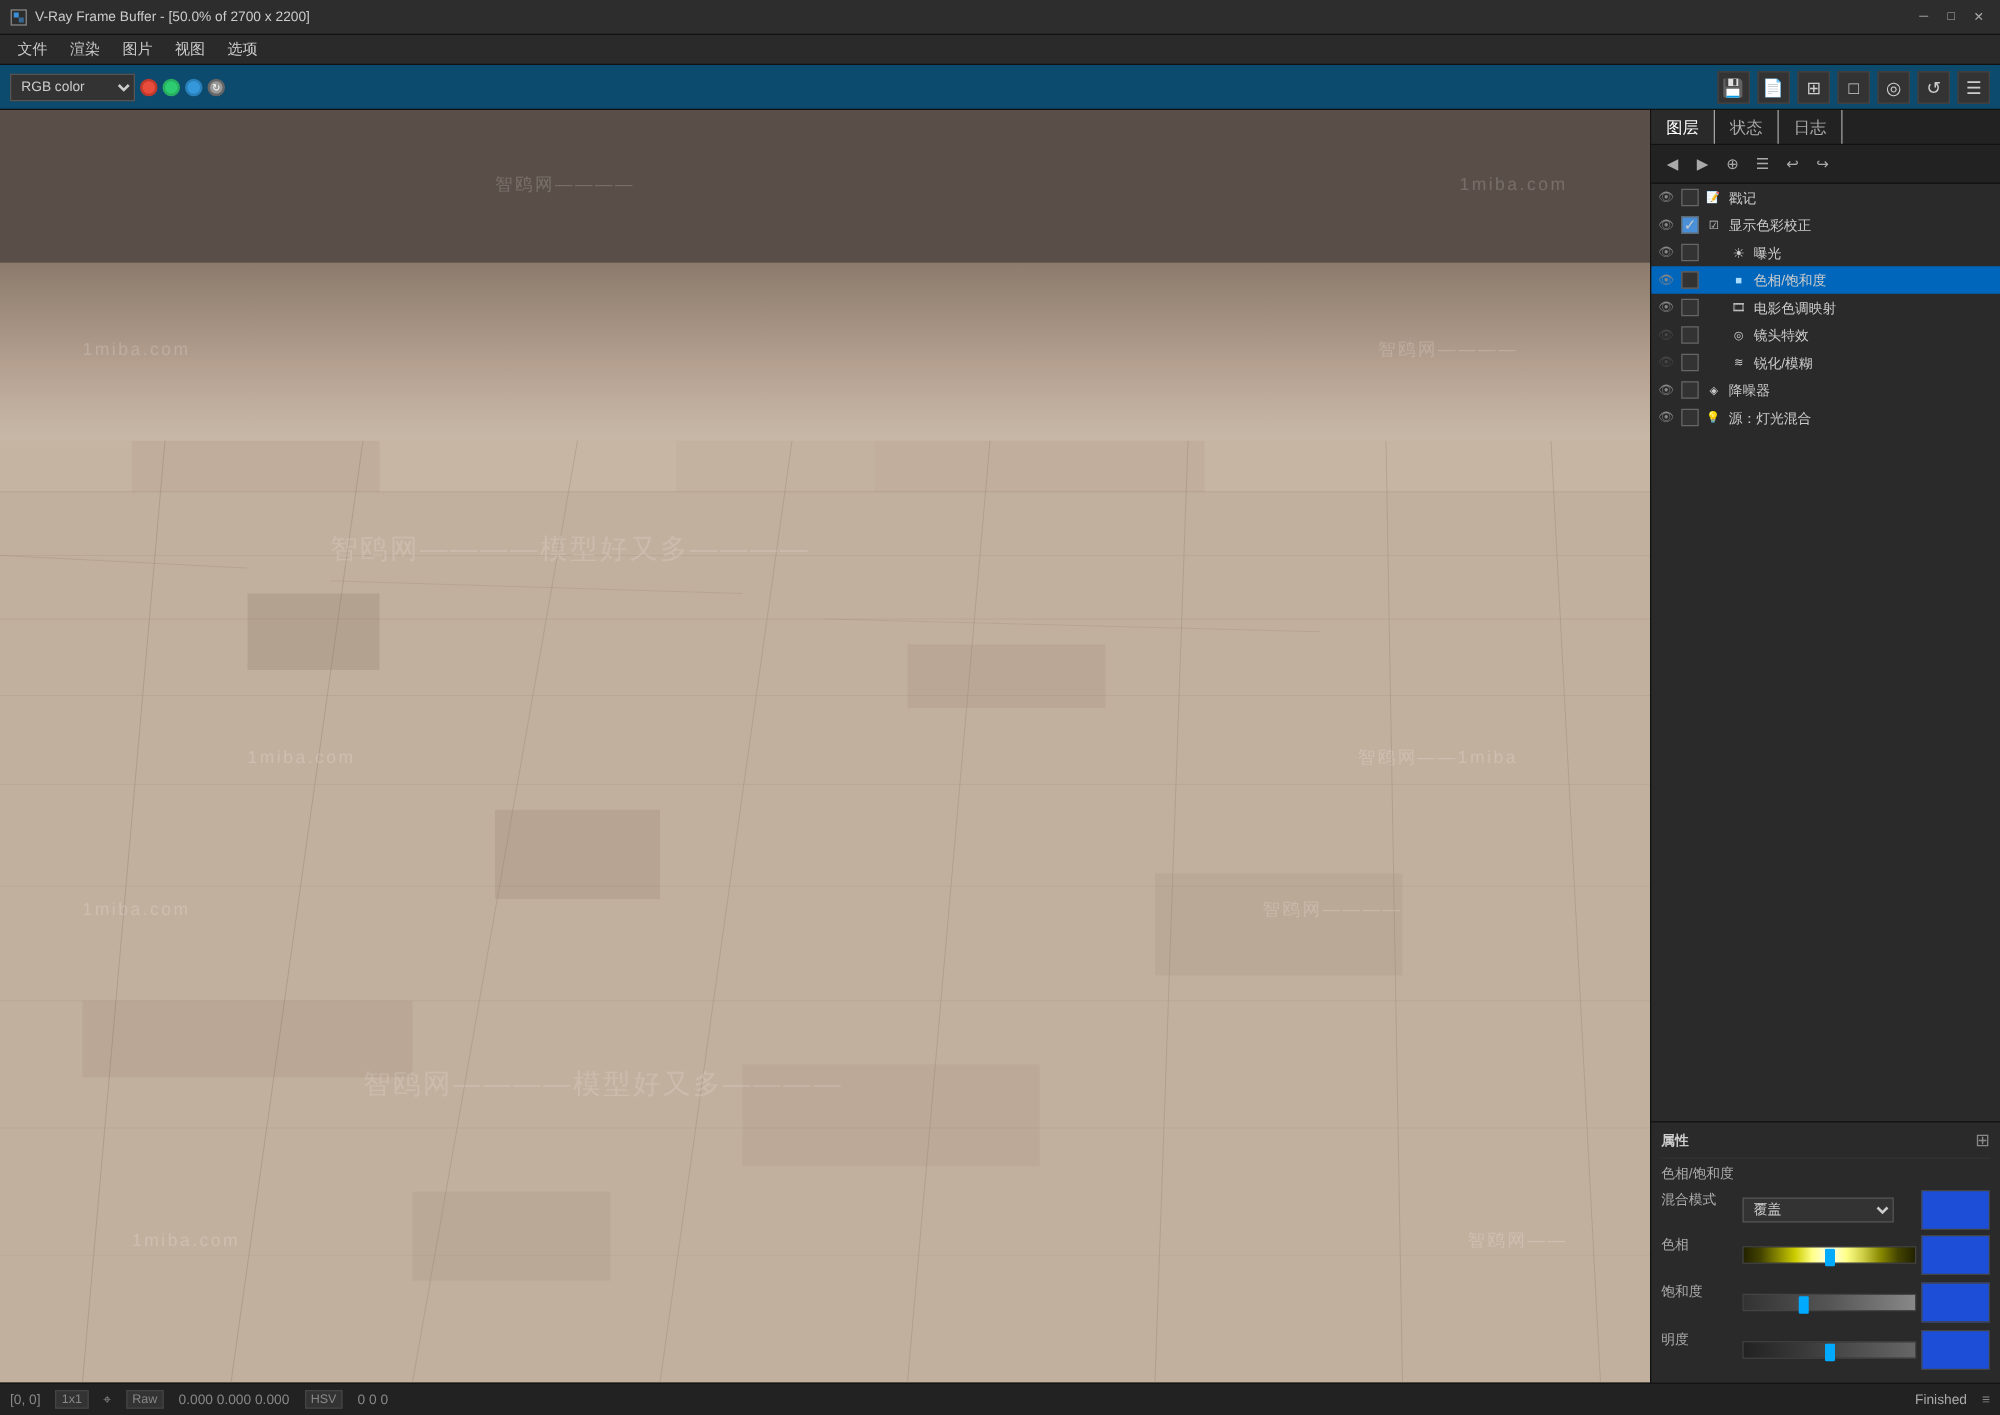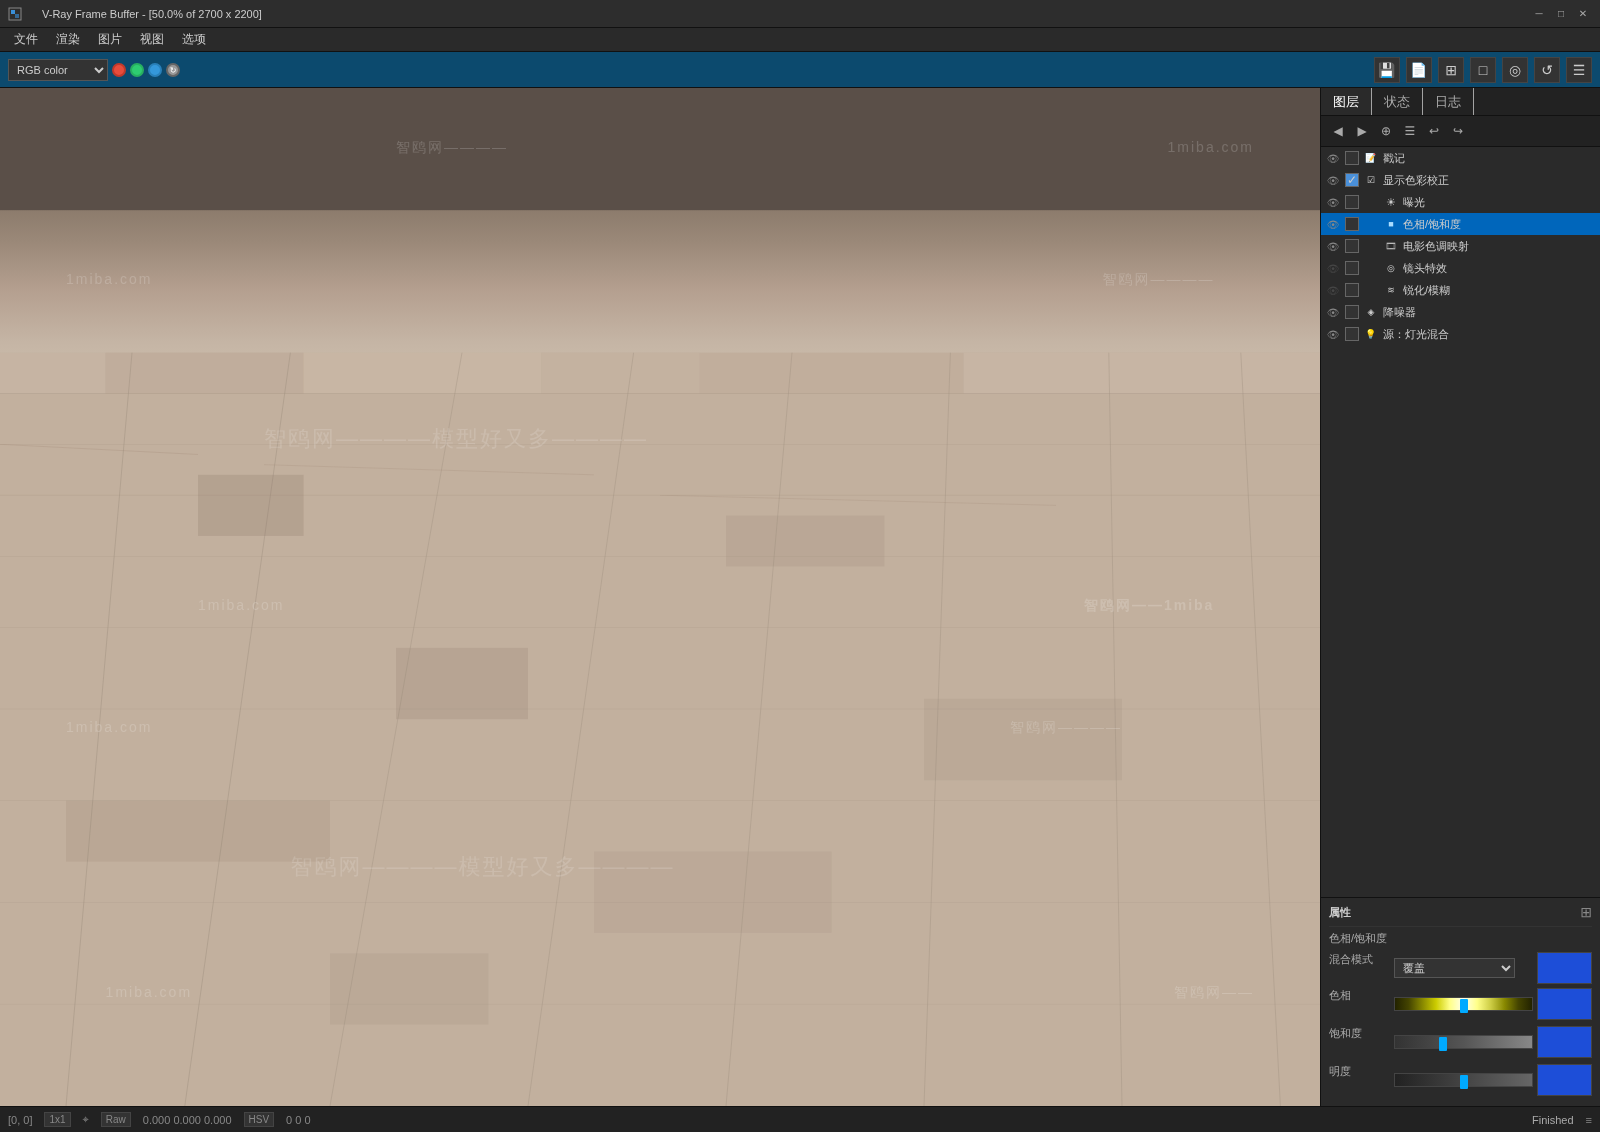--- a/index.html
+++ b/index.html
@@ -19,21 +19,21 @@
       background: #2d2d2d;
       display: flex;
       align-items: center;
       justify-content: space-between;
       padding: 0 8px;
       border-bottom: 1px solid #111;
     }
     .title-bar-left {
       display: flex;
       align-items: center;
-      gap: 20px;
+      gap: 6px;
     }
     .title-icon {
       width: 14px;
       height: 14px;
       display: flex;
       align-items: center;
       justify-content: center;
     }
     .title-text {
       font-size: 11px;
@@ -516,21 +516,21 @@
         <line x1="20%" y1="37%" x2="45%" y2="38%" stroke="#9a8070" stroke-width="0.4" opacity="0.5"></line>
         <line x1="50%" y1="40%" x2="80%" y2="41%" stroke="#9a8070" stroke-width="0.4" opacity="0.5"></line>
       </svg>
 
       <div class="watermark wm1">智鸥网————</div>
       <div class="watermark wm2">1miba.com</div>
       <div class="watermark wm3">1miba.com</div>
       <div class="watermark" style="top:18%;right:8%;">智鸥网————</div>
       <div class="watermark watermark-large" style="top:33%;left:20%;">智鸥网————模型好又多————</div>
       <div class="watermark" style="top:50%;left:15%;">1miba.com</div>
-      <div class="watermark" style="top:50%;right:8%;font-weight:bold;">智鸥网——1miba</div>
+      <div class="watermark" style="top:50%;right:8%;">智鸥网——1miba</div>
       <div class="watermark" style="top:62%;left:5%;">1miba.com</div>
       <div class="watermark" style="top:62%;right:15%;">智鸥网————</div>
       <div class="watermark watermark-large" style="top:75%;left:22%;">智鸥网————模型好又多————</div>
       <div class="watermark" style="top:88%;left:8%;">1miba.com</div>
       <div class="watermark" style="top:88%;right:5%;">智鸥网——</div>
 
     </div>
   </div>
 
   <div class="right-panel">

